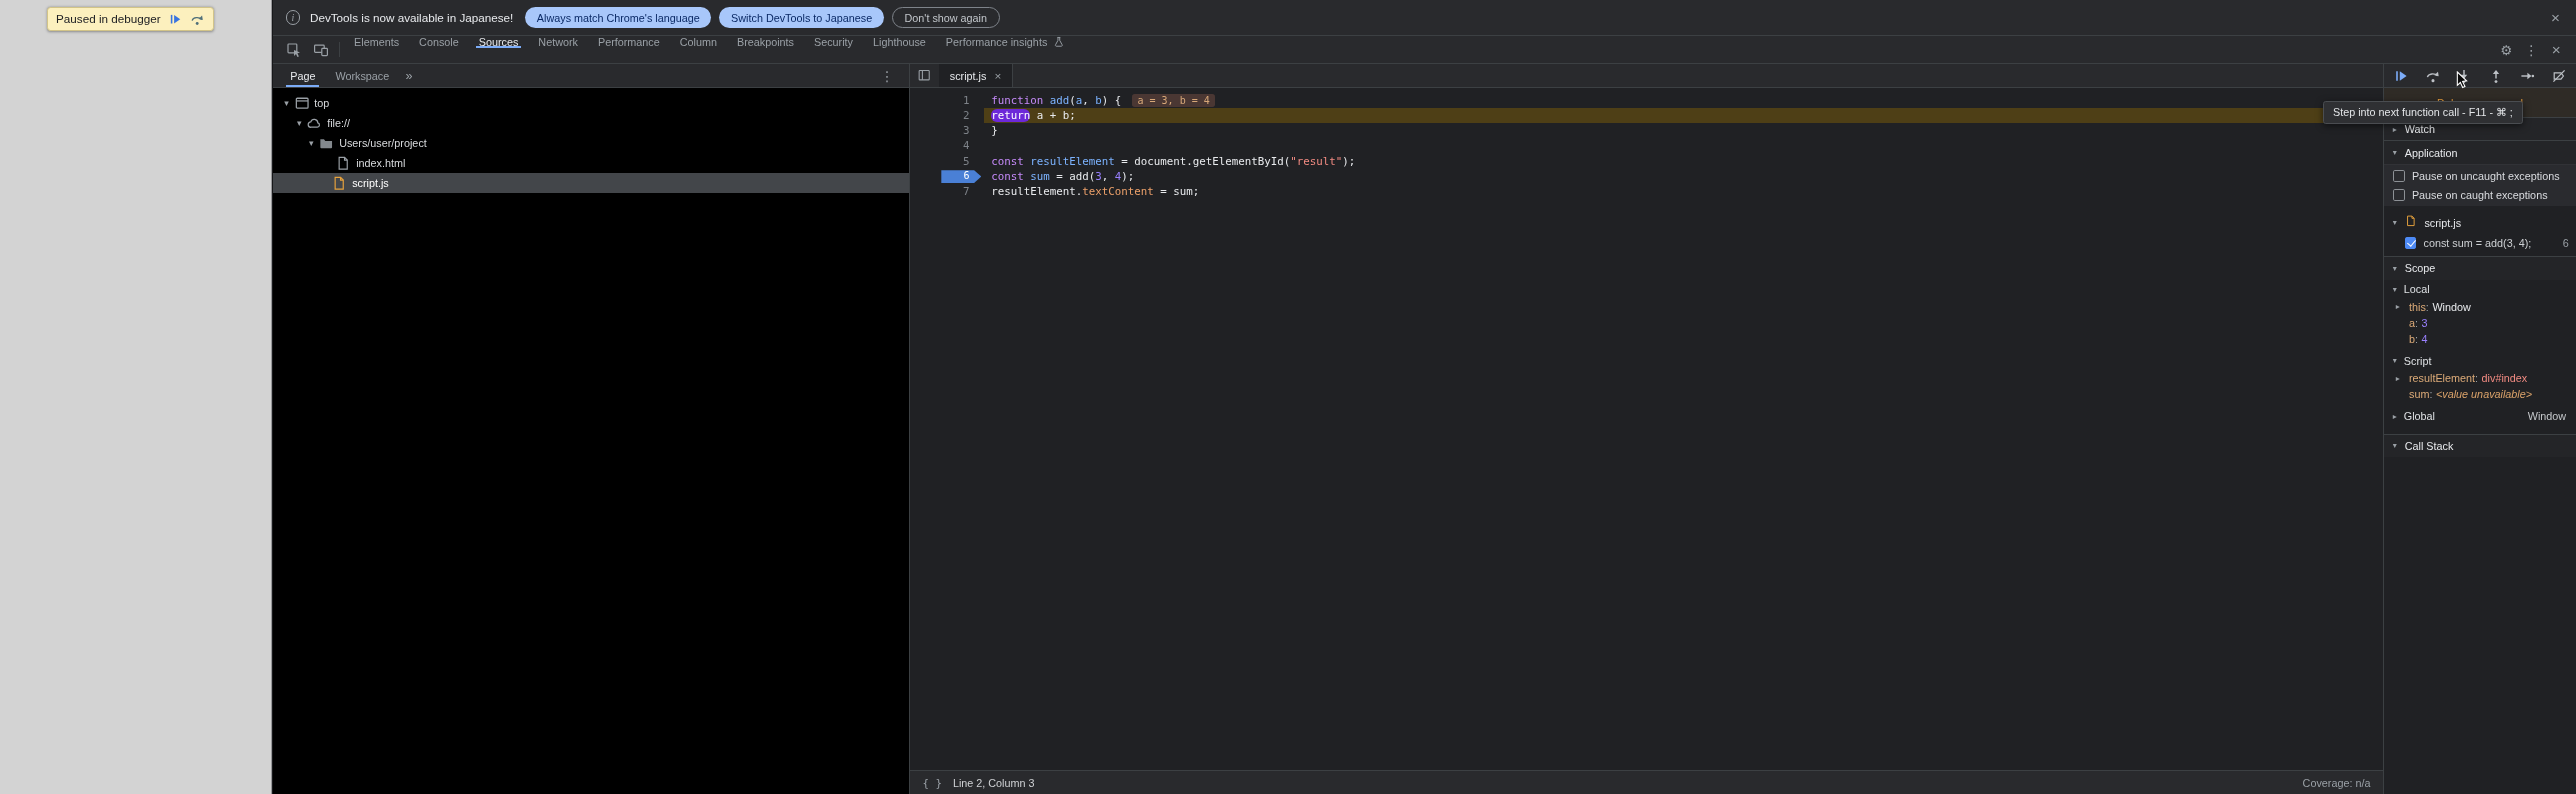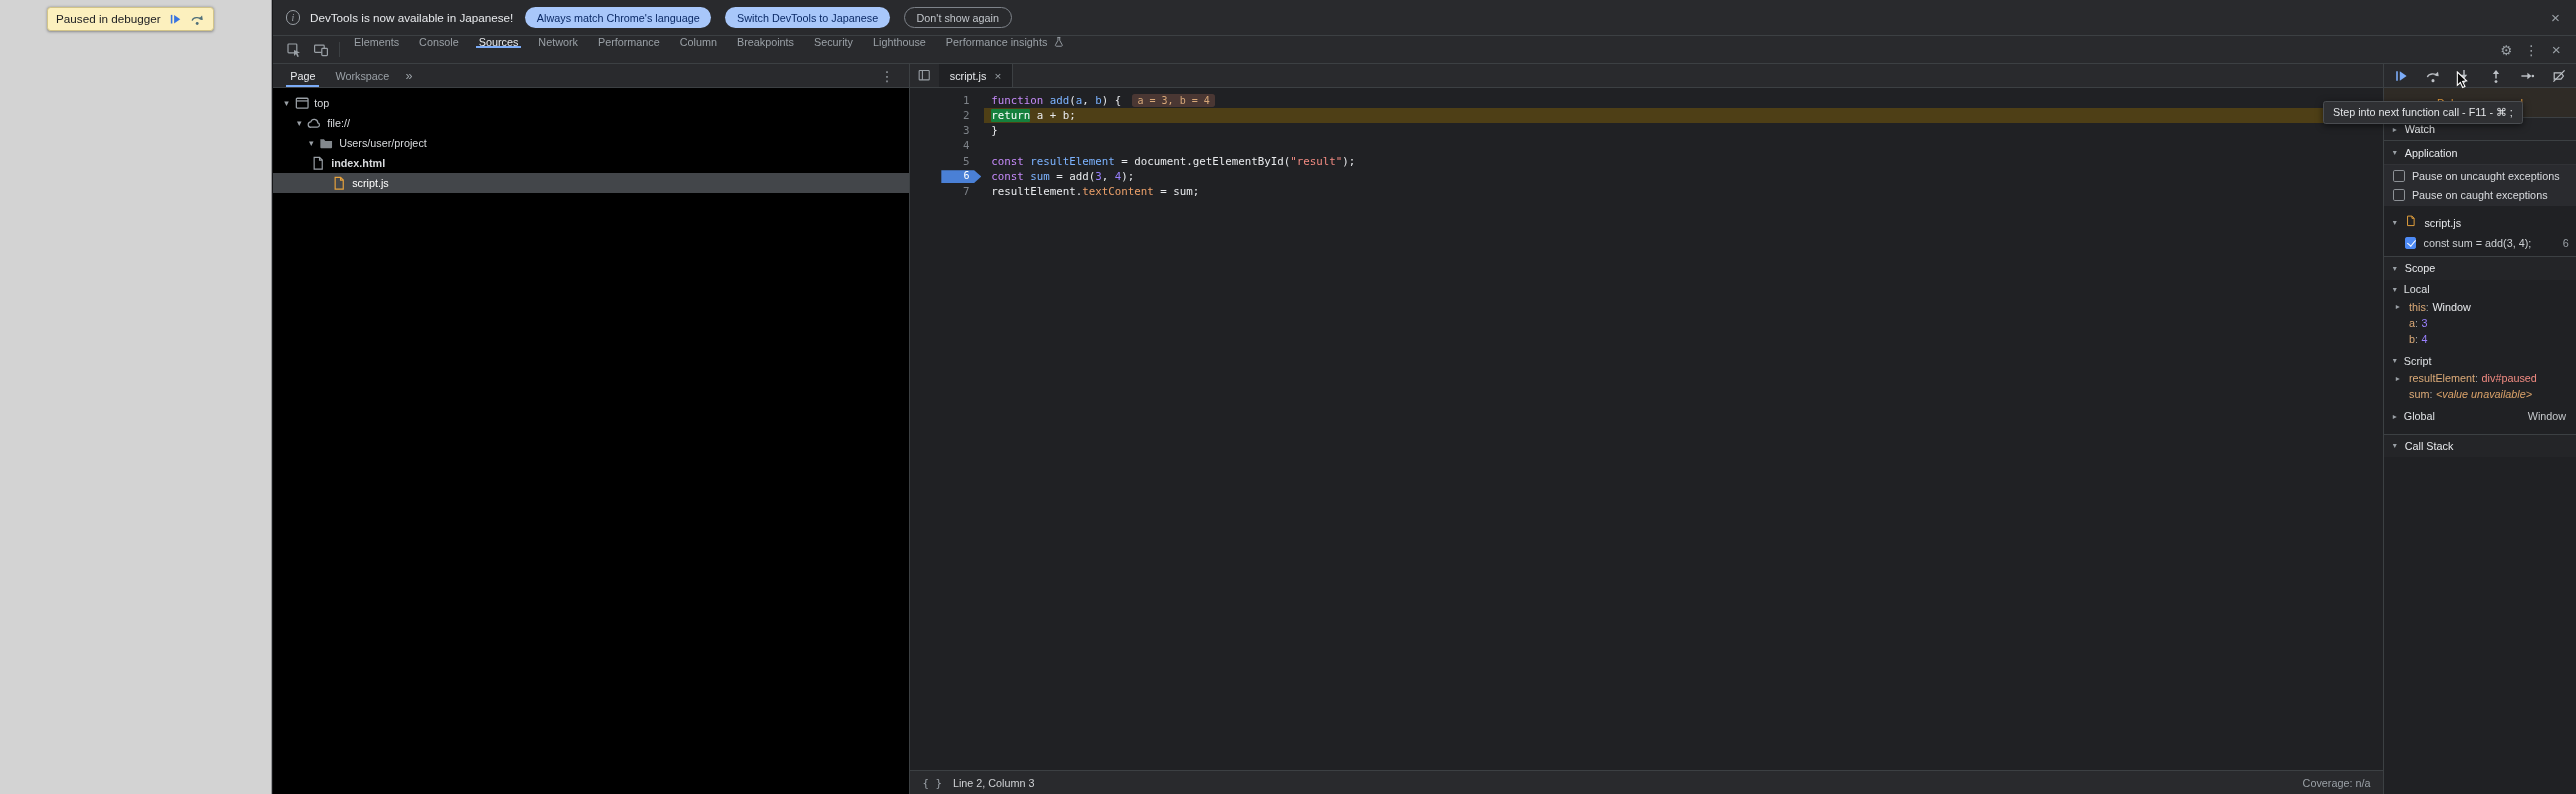--- a/index.html
+++ b/index.html
@@ -17,21 +17,21 @@
   .banner-btn.stepover{color:#50707a}
 
   
   .devtools{position:absolute;left:272px;top:0;right:0;height:795px;background:#202124;color:#e8eaed;border-left:0.9px solid #17181a}
 
   
   .infobar{height:36px;background:#292a2d;border-bottom:0.9px solid #3c4043;display:flex;align-items:center;padding:0 12.6px;gap:10px}
   .info-circle{width:14.4px;height:14.4px;min-width:14.4px;border-radius:50%;border:1.3px solid #9aa0a6;color:#9aa0a6;font-size:10px;
     display:flex;align-items:center;justify-content:center;font-family:"Liberation Serif",serif;font-style:italic}
   .infobar-msg{font-size:11.7px;color:#e8eaed;white-space:nowrap}
-  .infobar-actions{display:flex;align-items:center;gap:14px;margin-left:1.8px}
+  .infobar-actions{display:flex;align-items:center;gap:8px;margin-left:1.8px}
   .pill{height:21.6px;border-radius:11.7px;padding:0 11.7px;font-size:10.8px;border:none;cursor:pointer;white-space:nowrap;
     font-family:"Liberation Sans",sans-serif}
   .pill-primary{background:#a8c7fa;color:#0b2a66}
   .pill-outline{background:transparent;border:0.9px solid #7e838a;color:#c2c6cb}
   .infobar-close{margin-left:auto;color:#9aa0a6;font-size:15.3px;cursor:pointer;padding:0 3.6px;background:none;border:none}
 
   
   .tabbar{height:28px;background:#292a2d;border-bottom:0.9px solid #3c4043;display:flex;align-items:stretch;padding-left:7.2px}
   .icon-btn{width:27px;display:flex;align-items:center;justify-content:center;color:#9aa0a6;cursor:pointer}
   .icon-btn svg{width:16px;height:16px;display:block}
@@ -77,21 +77,21 @@
     clip-path:polygon(0 0,82% 0,100% 50%,82% 100%,0 100%);text-align:right;line-height:12.6px;font-size:10px;padding-right:11.7px}
   .code{flex:1;padding-top:4.5px;min-width:0}
   .code-row{height:15.3px;line-height:15.3px;padding-left:7.2px;white-space:pre;cursor:text}
   .code-row.exec{background:#4e3f16}
   .tk-kw{color:#c58af9}
   .tk-def{color:#7cb3ff}
   .tk-num{color:#9980ff}
   .tk-str{color:#f28b82}
   .tk-prop{color:#eda16a}
   .tk-pl{color:#e8eaed}
-  .tk-sel{background:#15803d;color:#fff;border-radius:1px}
+  .tk-sel{background:#6d28d9;color:#fff;border-radius:6px}
   .badge{display:inline-block;margin-left:10.8px;padding:0 5.4px;background:#4a3733;color:#d8a879;border-radius:2.7px;font-size:10px;line-height:13.5px}
   .statusbar{height:25px;min-height:25px;background:#292a2d;border-top:0.9px solid #3c4043;display:flex;align-items:center;
     font-size:10.8px;color:#cfd1d4;padding:0 12.6px;gap:10.8px}
   .pp-btn{color:#9aa0a6;font-family:"DejaVu Sans Mono",monospace;font-size:10.8px;cursor:pointer;background:none;border:none}
   .status-right{margin-left:auto;color:#9aa0a6}
 
   
   .sidebar{width:193px;min-width:193px;border-left:0.9px solid #3c4043;display:flex;flex-direction:column;background:#202124;font-size:10.8px}
   .dbg-toolbar{height:24px;min-height:24px;background:#292a2d;border-bottom:0.9px solid #3c4043;display:flex;align-items:center;justify-content:space-between;padding:0 6.3px}
   .dbg-btn{width:21.6px;height:21.6px;display:flex;align-items:center;justify-content:center;color:#bdc1c6;cursor:pointer;border-radius:1.8px}
@@ -262,21 +262,21 @@
             </div>
             <div class="tree-row" style="padding-left: 32px;">
               <span class="tw">▾</span>
               <span class="ticon">
                 <svg viewBox="0 0 16 16">
                   <path d="M1.5 3.5h4l1.5 2h7.5v7a1 1 0 0 1-1 1h-11a1 1 0 0 1-1-1z" fill="currentColor" opacity=".85"></path>
                 </svg>
               </span>
               <span class="tlabel">Users/user/project</span>
             </div>
-            <div class="tree-row" style="padding-left: 24px; font-weight: bold;">
+            <div class="tree-row" style="padding-left: 49px;">
               <span class="tw"></span>
               <span class="ticon">
                 <svg viewBox="0 0 16 16">
                   <path d="M3.5 1.5h6l3 3v10h-9z" fill="none" stroke="currentColor" stroke-width="1.3"></path>
                   <path d="M9.5 1.5v3h3" fill="none" stroke="currentColor" stroke-width="1.3"></path>
                 </svg>
               </span>
               <span class="tlabel">index.html</span>
             </div>
             <div class="tree-row selected" style="padding-left: 45px;">
@@ -453,21 +453,21 @@
               </div>
               <div class="scope-gap"></div>
               <div class="scope-group-h">
                 <span class="tri3">▾</span>
                 <span>Script</span>
               </div>
               <div class="scope-var">
                 <span class="tri">▸</span>
                 <span class="vname">resultElement</span>
                 <span class="vcolon">:</span>
-                <span class="vval node">div#paused</span>
+                <span class="vval node">div#index</span>
               </div>
               <div class="scope-var">
                 <span class="vname">sum</span>
                 <span class="vcolon">:</span>
                 <span class="vval unavail">&lt;value unavailable&gt;</span>
               </div>
               <div class="scope-gap"></div>
               <div class="scope-group-h">
                 <span class="tri3">▸</span>
                 <span>Global</span>

